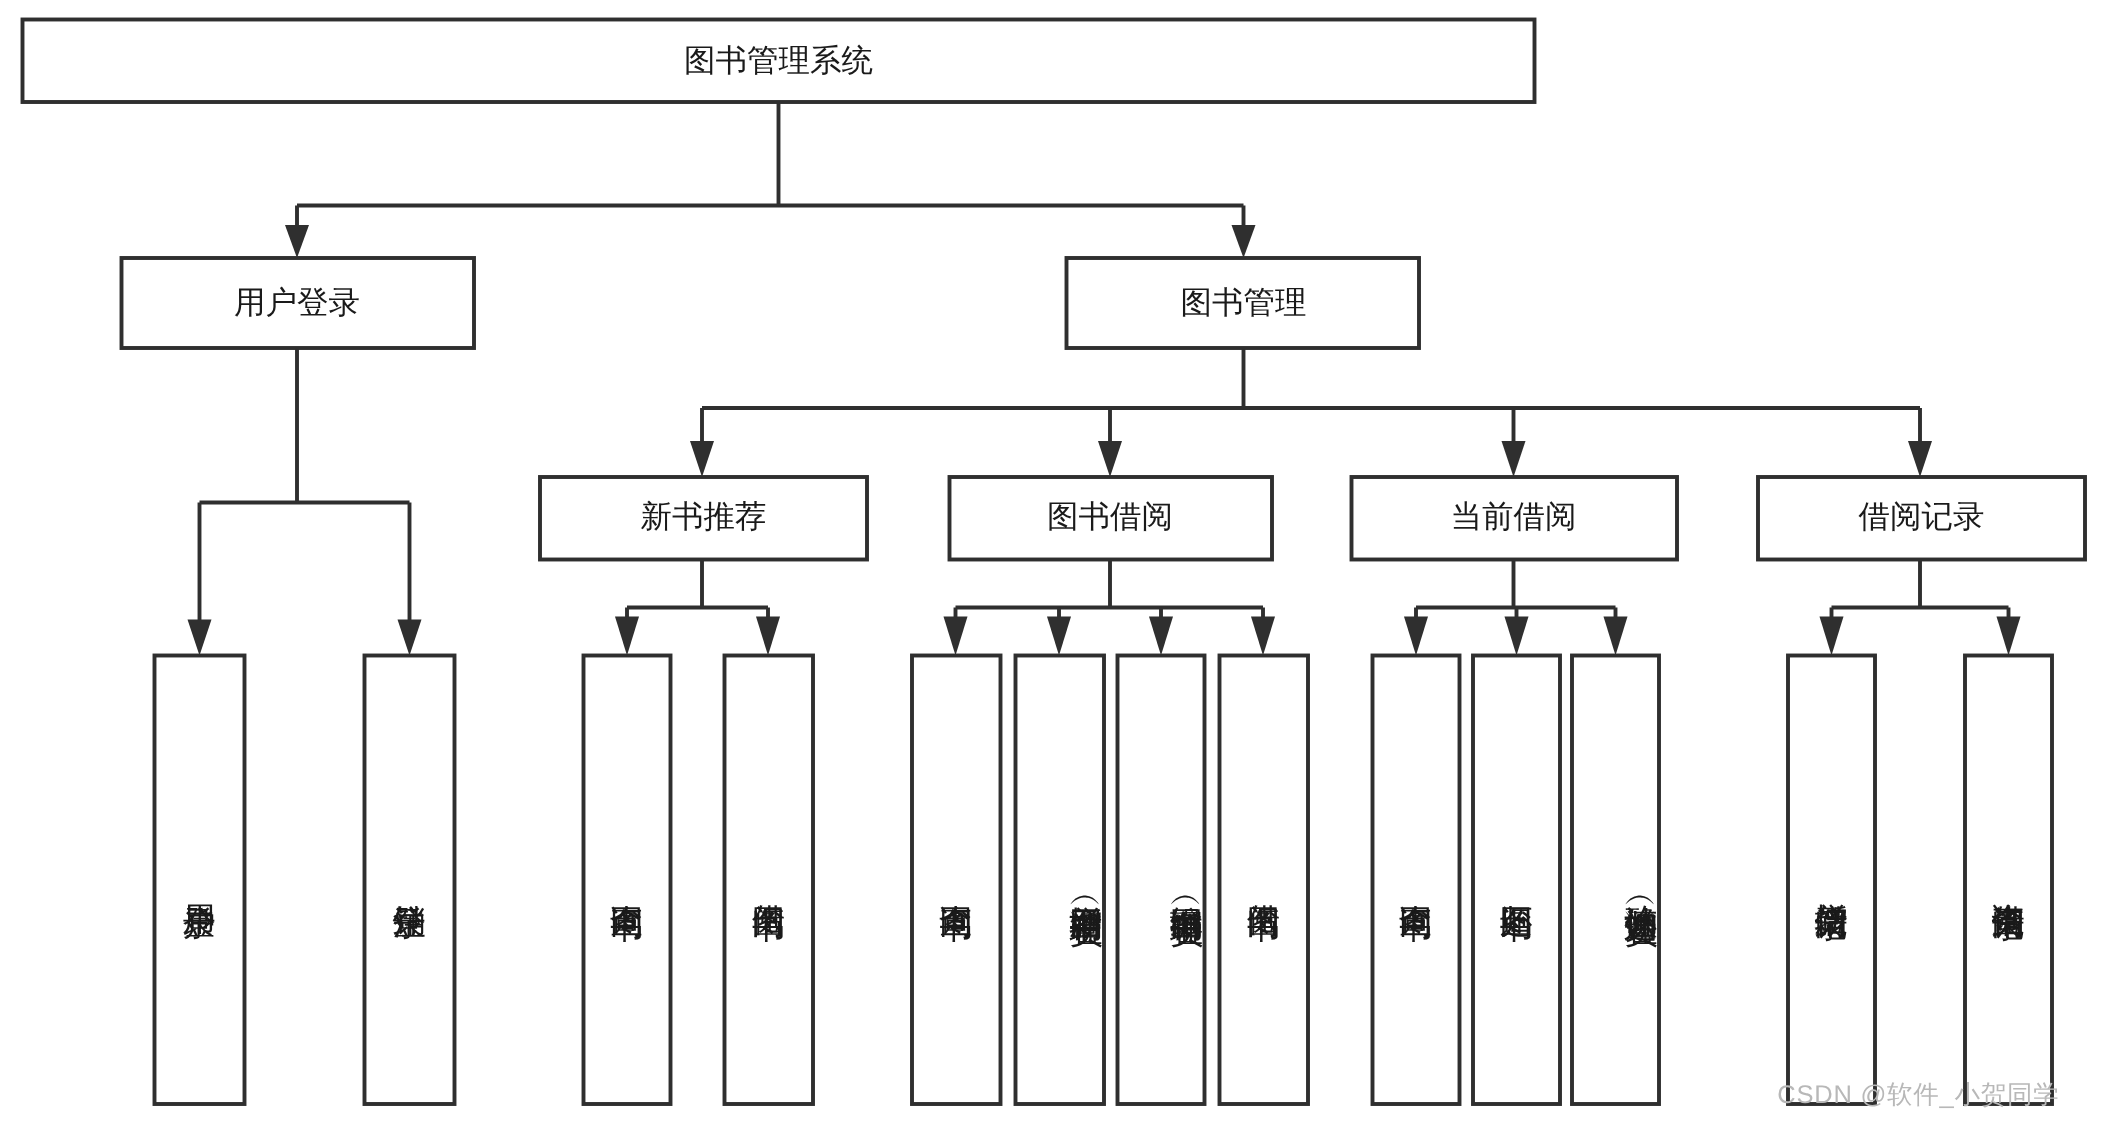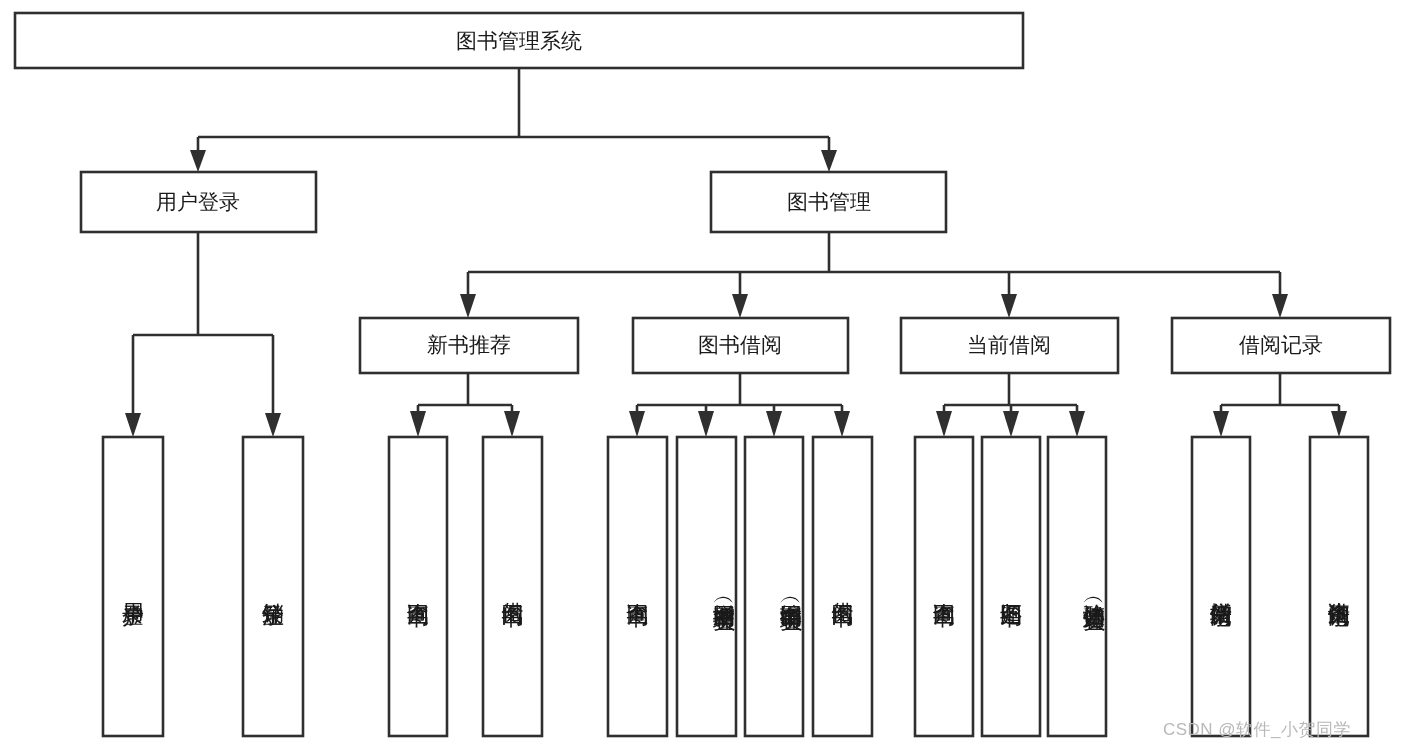--- a/index.html
+++ b/index.html
@@ -11,20 +11,21 @@
     width: 1405px;
     height: 747px;
     font-family: "Liberation Sans", "DejaVu Sans", sans-serif;
     overflow: hidden;
   }
   #diagram-root {
     position: relative;
     width: 1359px;
     height: 747px;
     background: #ffffff;
+    padding-left: 38px;
   }
   svg#flow-svg {
     position: absolute;
     top: 0;
     left: 0;
     width: 1405px;
     height: 747px;
     display: block;
   }
   .node-box {
@@ -60,21 +61,21 @@
     color: #1a1a1a;
     letter-spacing: 1px;
     text-align: center;
     pointer-events: none;
     display: flex;
     align-items: center;
     justify-content: center;
   }
   .watermark {
     position: absolute;
-    right: 8px;
+    right: 24px;
     bottom: 6px;
     font-family: "Liberation Sans", "DejaVu Sans", sans-serif;
     font-size: 17px;
     color: #b8b8b8;
     white-space: nowrap;
     letter-spacing: 0.5px;
   }
 </style>
 </head>
 <body>

